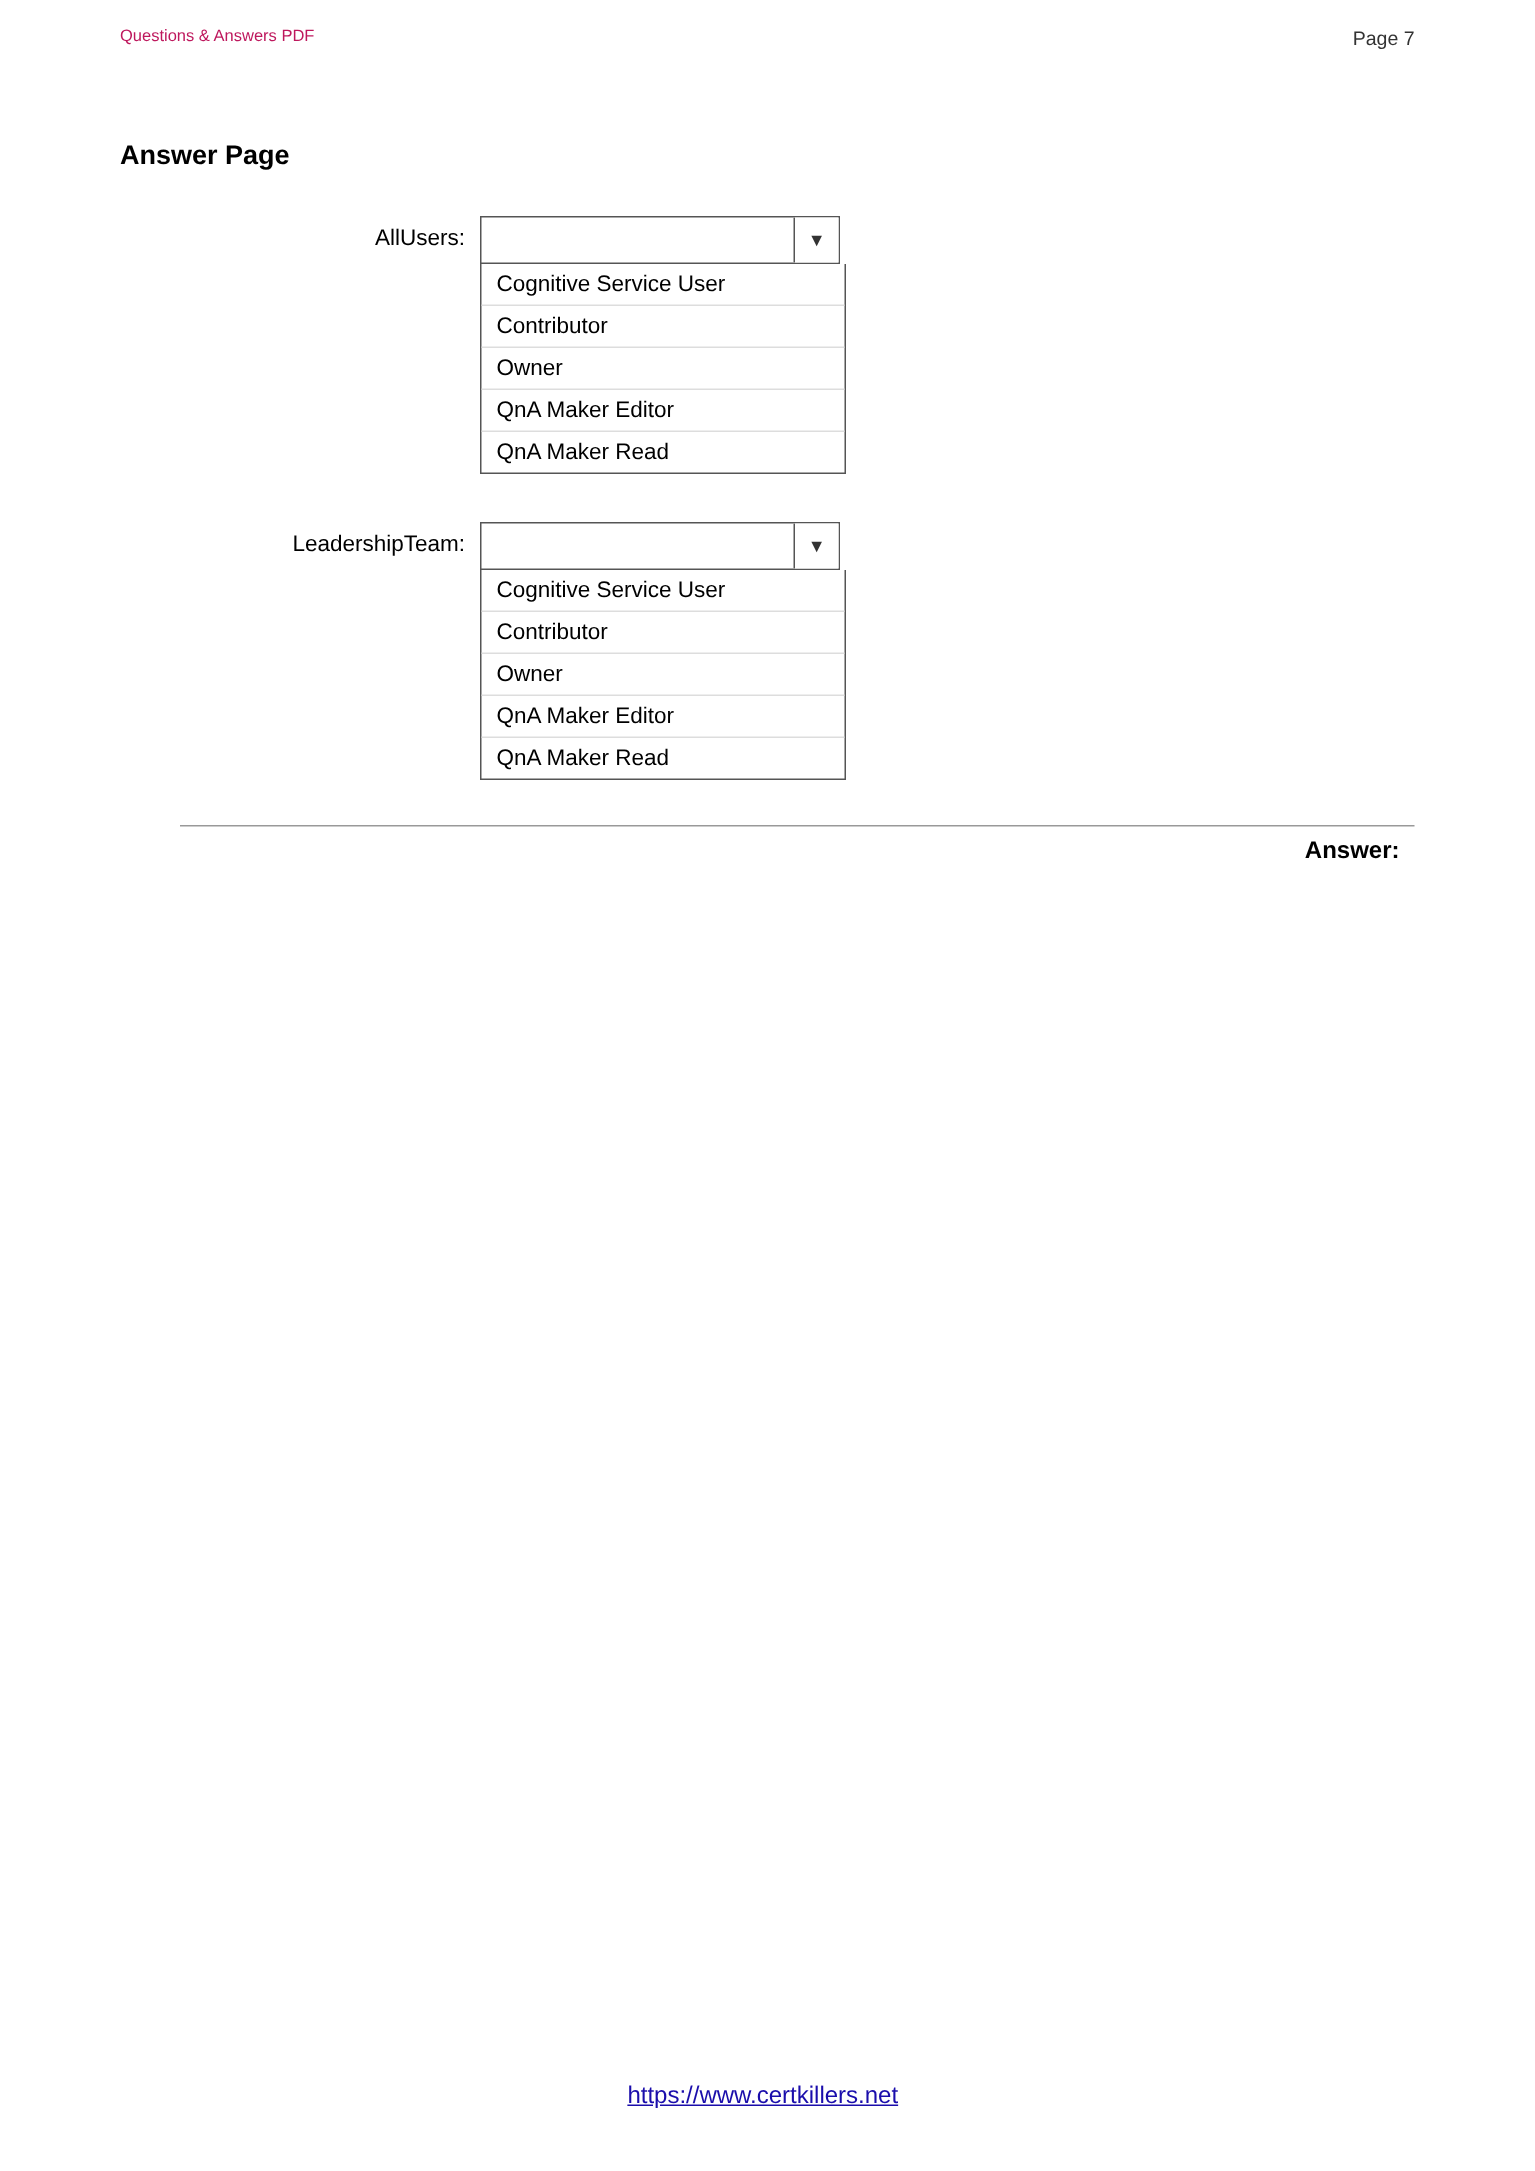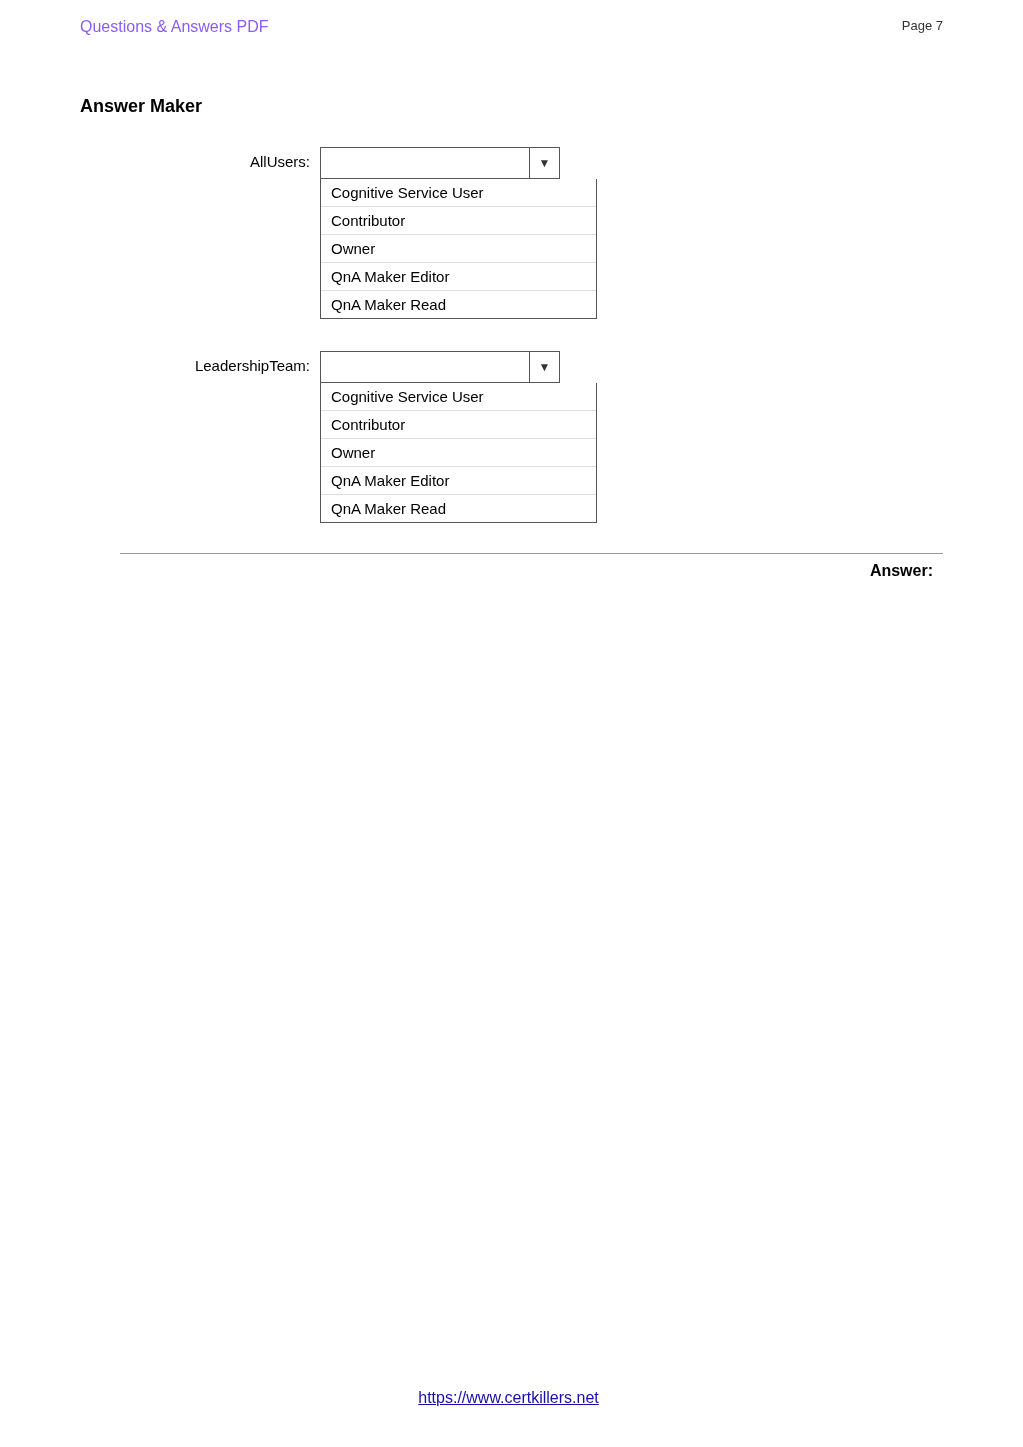--- a/index.html
+++ b/index.html
@@ -16,22 +16,22 @@
       position: relative;
     }
 
     .header {
       display: flex;
       justify-content: space-between;
       padding: 18px 80px 0 80px;
     }
 
     .header-left {
-      font-size: 16px;
-      color: #8b5cf6;
+      font-size: 11px;
+      color: #be185d;
     }
 
     .header-right {
       font-size: 13px;
       color: #333;
     }
 
     .main-content {
       padding: 60px 80px 0 80px;
     }
@@ -99,21 +99,21 @@
       display: flex;
       align-items: center;
       justify-content: center;
       font-size: 12px;
       color: #333;
     }
 
     .dropdown-list {
       border: 1.5px solid #555;
       border-top: none;
-      width: 277px;
+      width: 244px;
       background: #fff;
     }
 
     .dropdown-item {
       padding: 5px 10px;
       font-size: 15px;
       color: #000;
       border-bottom: 1px solid #ddd;
       cursor: pointer;
     }
@@ -155,21 +155,21 @@
 </head>
 <body>
 
 <div class="header">
   <span class="header-left">Questions &amp; Answers PDF</span>
   <span class="header-right">Page 7</span>
 </div>
 
 <div class="main-content">
 
-  <div class="answer-area-title">Answer Maker</div>
+  <div class="answer-area-title">Answer Page</div>
 
   <div class="form-area">
 
     <div class="form-row">
       <div class="form-label">AllUsers:</div>
       <div class="dropdown-container">
         <div class="dropdown-select-row">
           <input class="dropdown-input" type="text" value="" style="">
           <button class="dropdown-arrow-btn">▼</button>
         </div>

